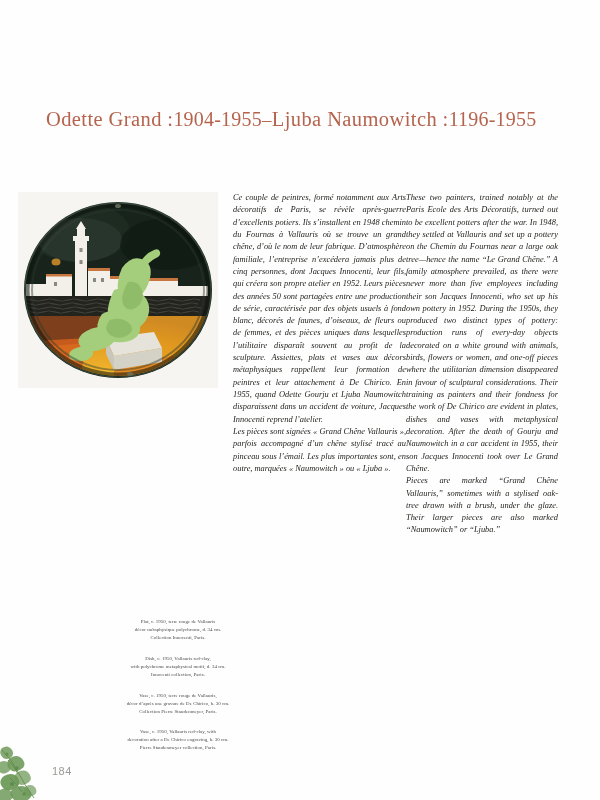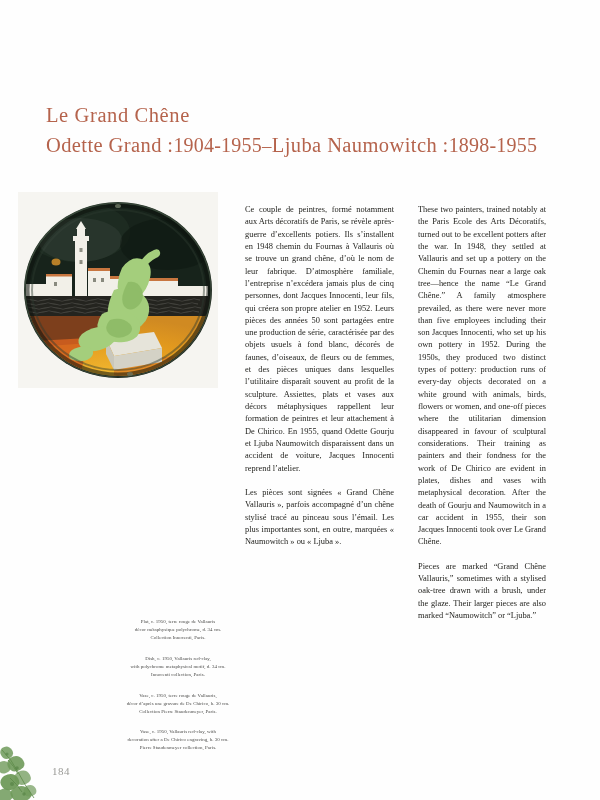--- a/index.html
+++ b/index.html
@@ -73,21 +73,21 @@
   
   .col {
     position: absolute;
     top: 192px;
     font-size: 8.4px;
     line-height: 1.465;
     text-align: justify;
     color: #23231f;
     font-family: "Liberation Serif", serif;
   }
-  .col p { margin: 12px; text-indent: 0; }
+  .col p { margin: 0; text-indent: 0; font-style: italic; }
   .col p + p { margin-top: 0px; }
   .col-fr { left: 233px; width: 173px; }
   .col-en { left: 406px; width: 152px; }
 
   
   .captions {
     position: absolute;
     left: 78px;
     top: 618px;
     width: 200px;
@@ -103,42 +103,41 @@
   .cap + .cap { margin-top: 13px; }
   .cap div { white-space: nowrap; }
 
   
   .folio {
     position: absolute;
     left: 52px;
     top: 765px;
     font-size: 11px;
     color: #9a9a96;
-    font-family: Liberation Serif, serif;
+    font-family: Liberation Sans, sans-serif;
     letter-spacing: 0.5px;
   }
 
   
   .ornament {
     position: absolute;
     left: 0px;
     top: 742px;
     width: 56px;
     height: 58px;
   }
   .ornament svg { display: block; }
 </style>
 </head>
 <body>
 
 <div class="page">
 
   <div class="title-block">
-    <h1 class="title-main">Le Grand Chêne</h1>
-    <h2 class="title-sub"><span>Odette Grand :</span><span class="yr">1904-1955</span><span class="dash">–</span><span>Ljuba Naumowitch :</span><span class="yr">1898-1955</span></h2>
+    <h2 class="title-sub"><span>Odette Grand :</span><span class="yr">1904-1955</span><span class="dash">–</span><span>Ljuba Naumowitch :</span><span class="yr">1196-1955</span></h2>
   </div>
 
   <div class="photo-wrap">
     <svg class="photo-svg" viewBox="0 0 200 196">
       <defs>
         <clipPath id="dishClip">
           <ellipse cx="100" cy="98" rx="92" ry="86"></ellipse>
         </clipPath>
         <radialGradient id="sandGrad" cx="0.45" cy="0.8" r="0.75">
           <stop offset="0%" stop-color="#f0b62f"></stop>

